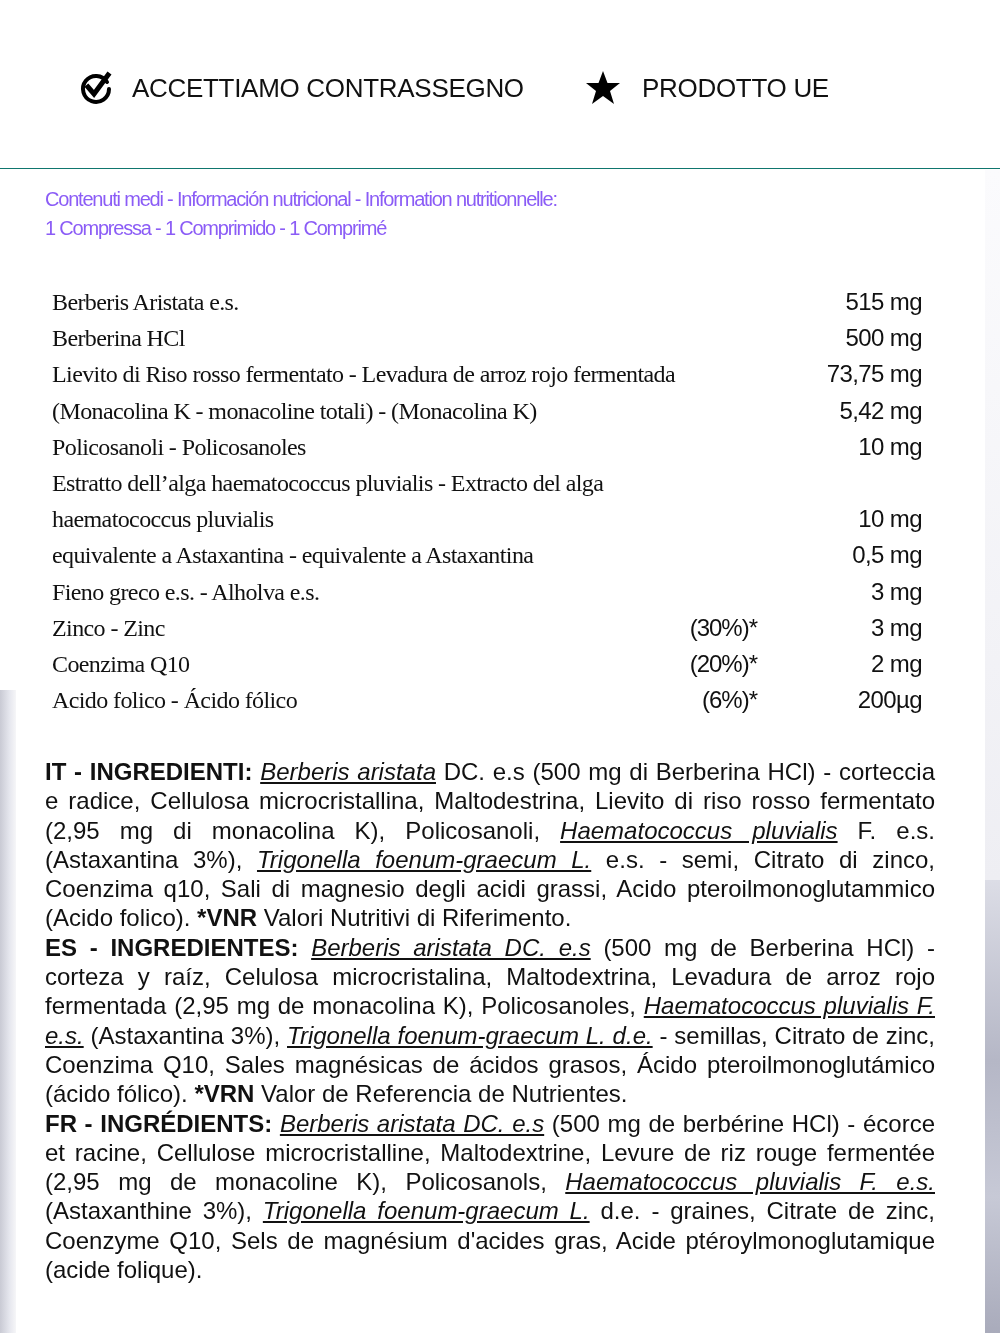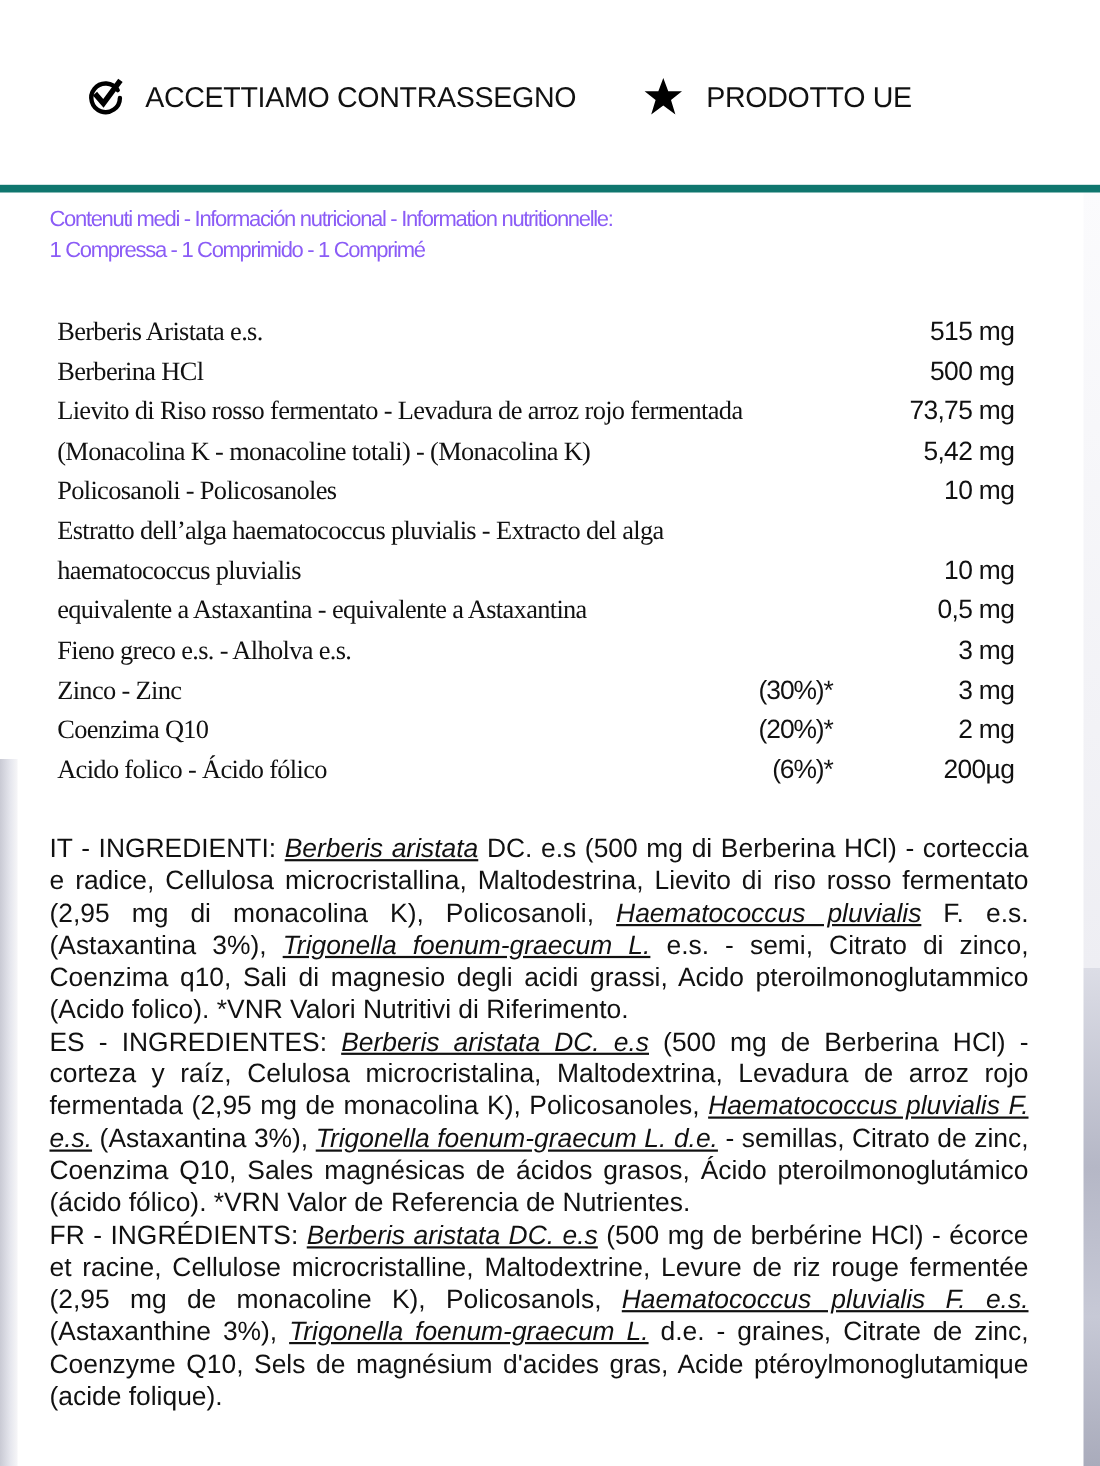--- a/index.html
+++ b/index.html
@@ -15,40 +15,40 @@
   .side-right {
     position:absolute; right:0; top:880px; width:15px; height:453px;
     background:linear-gradient(to bottom,#dcdde6,#b5b7c6 40%,#c7c9d6 70%,#a9abbb);
   }
   .side-right-top {
     position:absolute; right:0; top:170px; width:15px; height:710px;
     background:linear-gradient(to bottom,#fbfbfd,#eeeef3);
   }
   .banner {
     position:absolute; left:0; top:0; width:1000px; height:168px;
-    background:#fff; border-bottom:7px solid #0f766e;
+    background:#fff; border-bottom:1px solid #0f766e;
   }
   .badge { position:absolute; top:70px; display:flex; align-items:center; }
   .badge .label { font-size:26px; letter-spacing:-0.3px; color:#111; }
   .icon { display:inline-block; width:36px; height:36px; margin-right:18px; }
 
   .header {
     position:absolute; left:45px; top:185px; font-size:20px; line-height:29px;
     letter-spacing:-1.2px; color:#8b5cf6;
   }
 
   .nutri { position:absolute; left:52px; top:284px; width:870px; }
   .row { position:relative; height:36.2px; font-size:24px; line-height:36px; letter-spacing:-0.6px; }
   .row .name { position:absolute; left:0; white-space:nowrap;font-family:Liberation Serif, serif; }
   .row .pct { position:absolute; right:165px; white-space:nowrap; letter-spacing:-1px; }
   .row .amt { position:absolute; right:0; white-space:nowrap; }
 
   .ingr { position:absolute; left:45px; top:757px; width:890px; font-size:24px; line-height:29.3px; text-align:justify; color:#111; }
   .ingr p { margin:0; }
-  .ingr b { font-weight:normal; }
+  .ingr b { font-weight:bold; }
   .ingr i { font-style:italic;text-decoration:underline; }
 </style>
 </head>
 <body>
 
 <div class="side-left"></div>
 <div class="side-right-top"></div>
 <div class="side-right"></div>
 
 <div class="banner">

